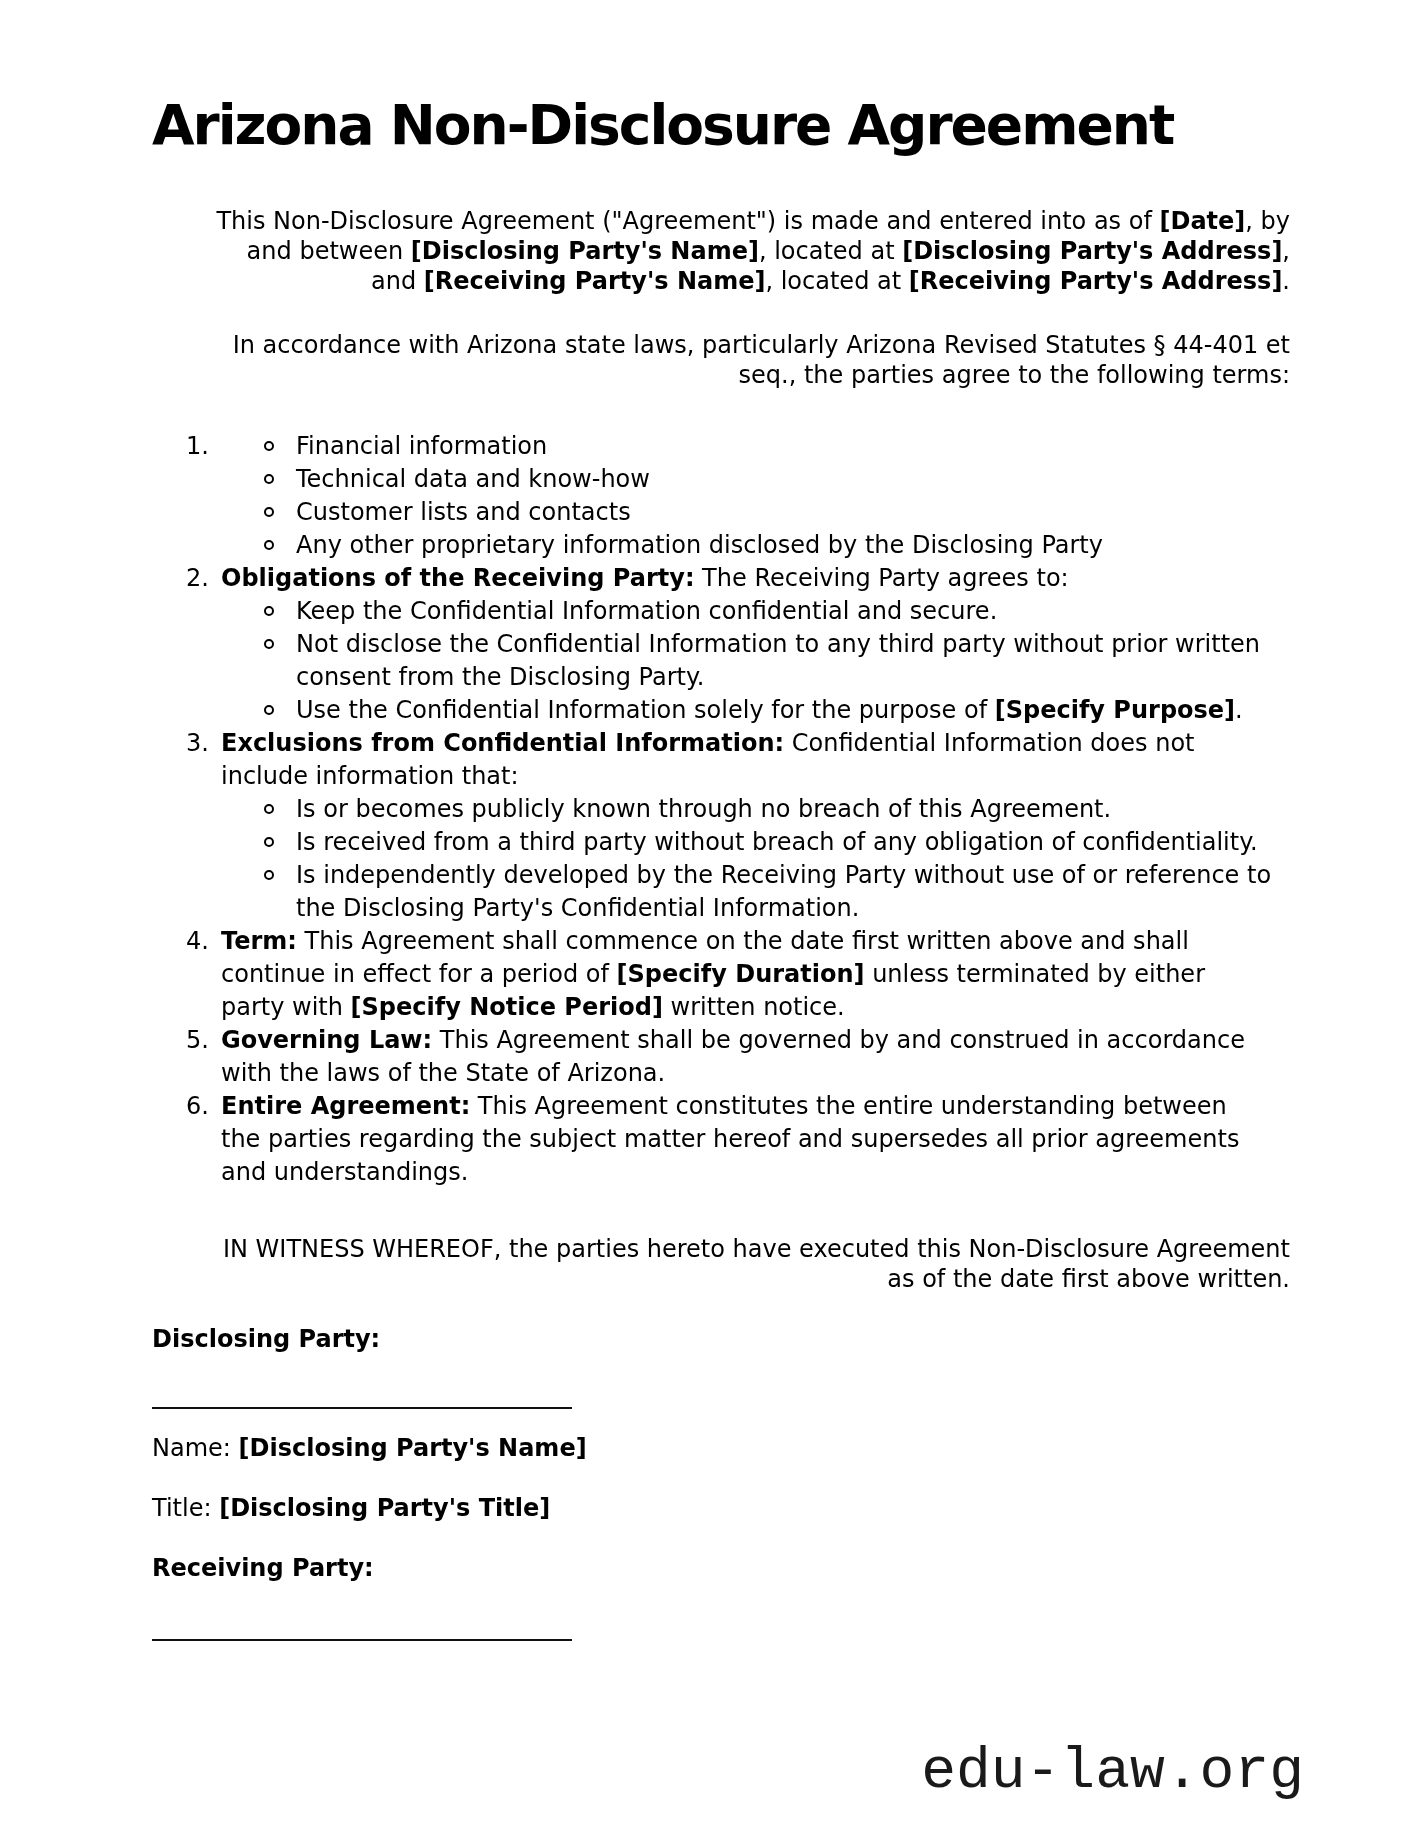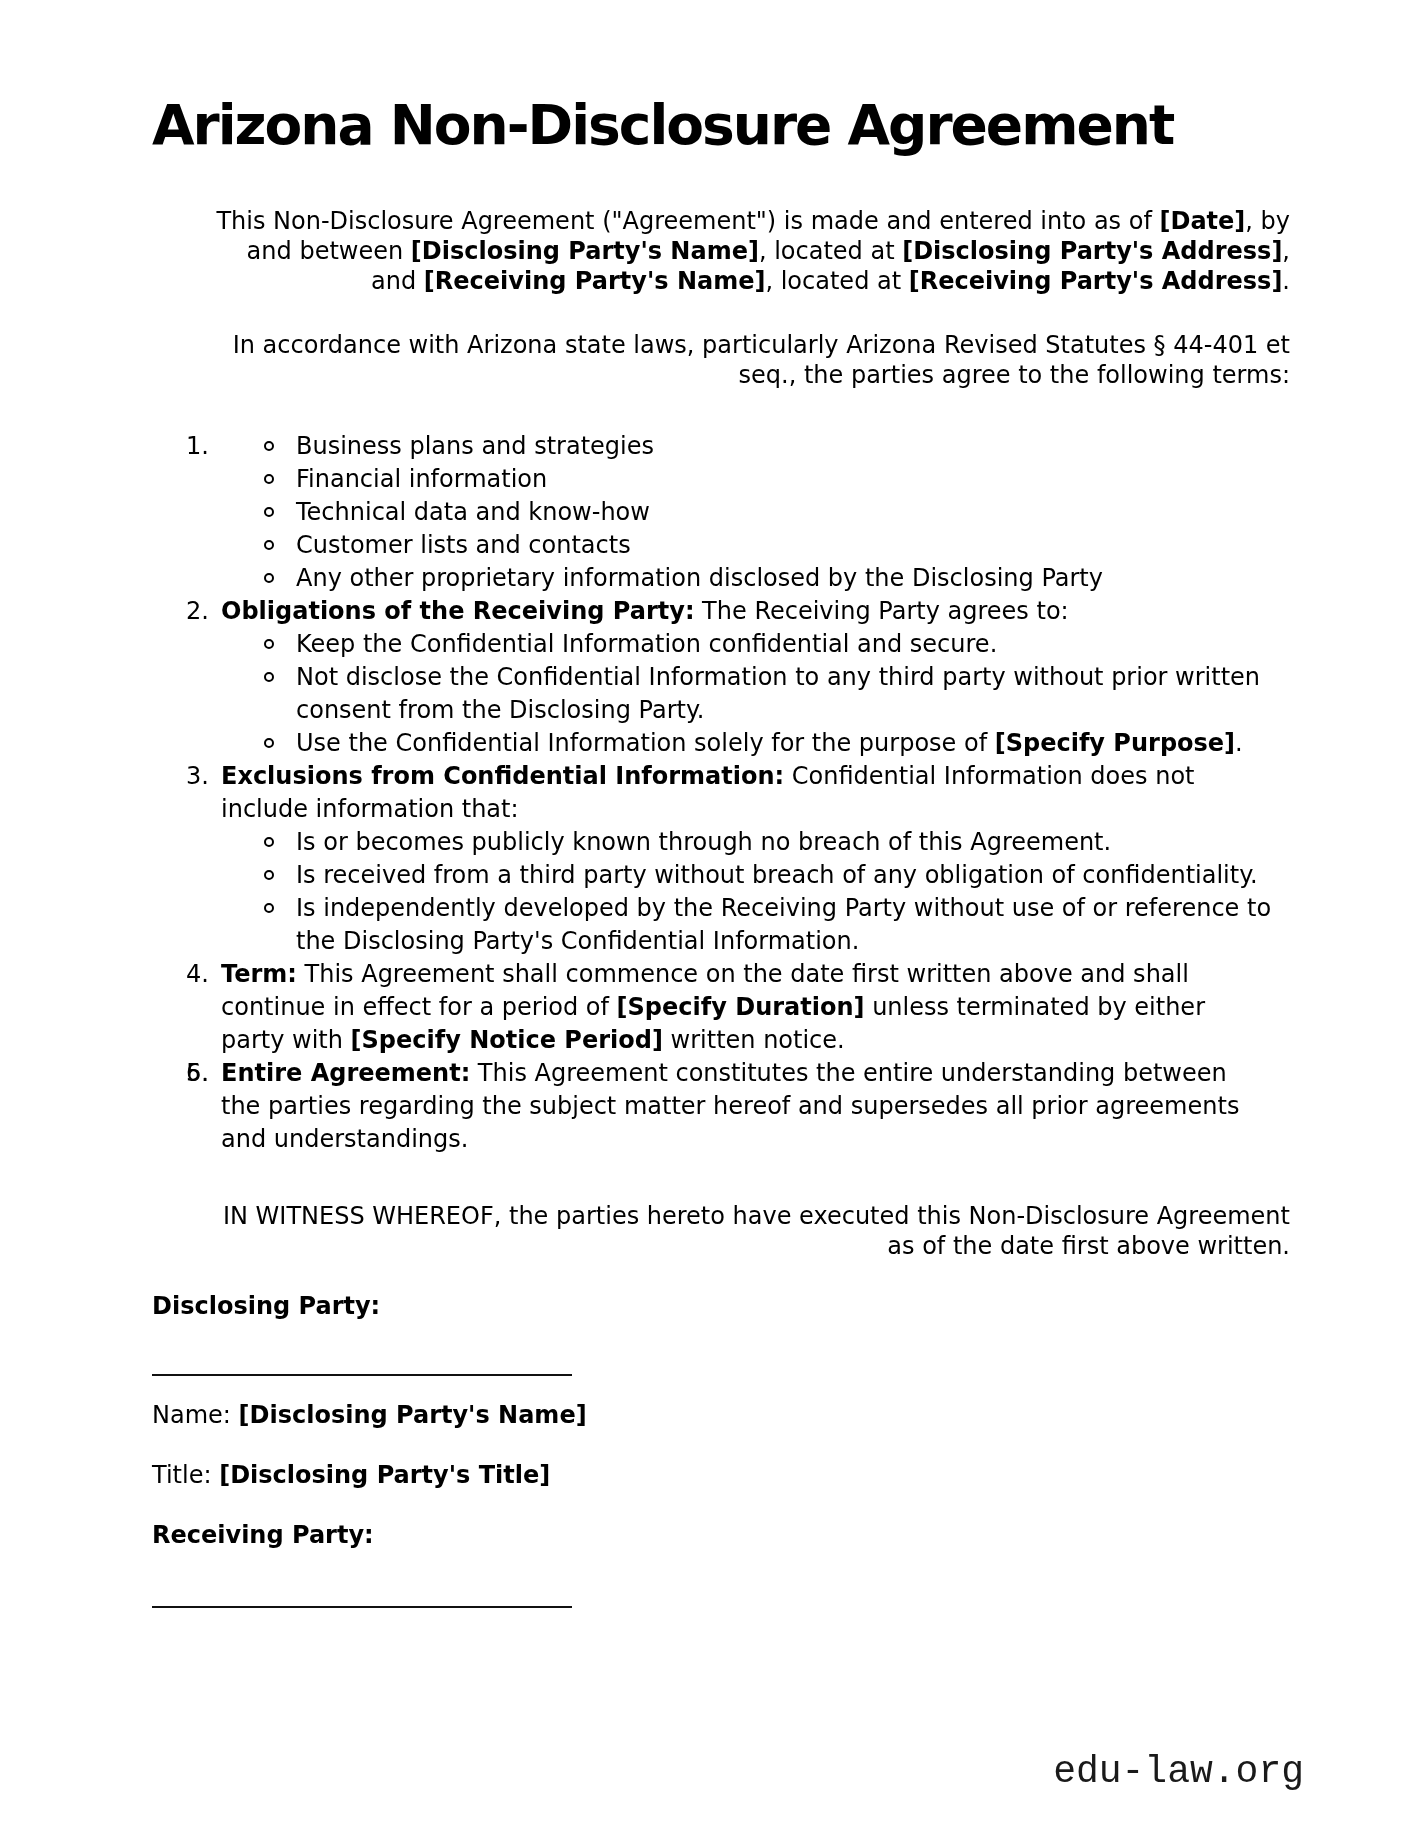--- a/index.html
+++ b/index.html
@@ -59,21 +59,21 @@
     margin-top: 53px;
   }
   .sig-line.second { margin-top: 56px; }
   .sig-row { margin: 30px 0 0 0; }
   .sig-row.first { margin-top: 24px; }
   .watermark {
     position: absolute;
     right: 36px;
     bottom: 30px;
     font-family: "Liberation Mono", monospace;
-    font-size: 38px;
+    font-size: 58px;
     line-height: 60px;
     color: #1a1a1a;
     text-align: right;
   }
 </style>
 </head>
 <body>
 
 <div class="page">
 
@@ -81,21 +81,20 @@
 
   <p class="para intro"><span>This Non-Disclosure Agreement ("Agreement") is made and entered into as of </span><span class="b">[Date]</span><span>, by
 and between </span><span class="b">[Disclosing Party's Name]</span><span>, located at </span><span class="b">[Disclosing Party's Address]</span><span>,
 and </span><span class="b">[Receiving Party's Name]</span><span>, located at </span><span class="b">[Receiving Party's Address]</span><span>.</span></p>
 
   <p class="para jurisdiction">In accordance with Arizona state laws, particularly Arizona Revised Statutes § 44-401 et
 seq., the parties agree to the following terms:</p>
 
   <ol class="terms">
       <li><span class="term-num">1.</span><ul class="subs">
-          <li><span>Business plans and strategies</span></li>
           <li><span>Financial information</span></li>
           <li><span>Technical data and know-how</span></li>
           <li><span>Customer lists and contacts</span></li>
           <li><span>Any other proprietary information disclosed by the Disclosing Party</span></li>
         </ul></li>
       <li><span class="term-num">2.</span><span class="term-text"><span class="b">Obligations of the Receiving Party:</span><span> The Receiving Party agrees to:</span></span><ul class="subs">
           <li><span>Keep the Confidential Information confidential and secure.</span></li>
           <li><span>Not disclose the Confidential Information to any third party without prior written
 consent from the Disclosing Party.</span></li>
           <li><span>Use the Confidential Information solely for the purpose of </span><span class="b">[Specify Purpose]</span><span>.</span></li>
@@ -103,21 +102,22 @@
       <li><span class="term-num">3.</span><span class="term-text"><span class="b">Exclusions from Confidential Information:</span><span> Confidential Information does not
 include information that:</span></span><ul class="subs">
           <li><span>Is or becomes publicly known through no breach of this Agreement.</span></li>
           <li><span>Is received from a third party without breach of any obligation of confidentiality.</span></li>
           <li><span>Is independently developed by the Receiving Party without use of or reference to
 the Disclosing Party's Confidential Information.</span></li>
         </ul></li>
       <li><span class="term-num">4.</span><span class="term-text"><span class="b">Term:</span><span> This Agreement shall commence on the date first written above and shall
 continue in effect for a period of </span><span class="b">[Specify Duration]</span><span> unless terminated by either
 party with </span><span class="b">[Specify Notice Period]</span><span> written notice.</span></span></li>
-      <li><span class="term-num">5.</span></li>
+      <li><span class="term-num">5.</span><span class="term-text"><span class="b">Governing Law:</span><span> This Agreement shall be governed by and construed in accordance
+with the laws of the State of Arizona.</span></span></li>
       <li><span class="term-num">6.</span><span class="term-text"><span class="b">Entire Agreement:</span><span> This Agreement constitutes the entire understanding between
 the parties regarding the subject matter hereof and supersedes all prior agreements
 and understandings.</span></span></li>
     </ol>
 
   <p class="para witness">IN WITNESS WHEREOF, the parties hereto have executed this Non-Disclosure Agreement
 as of the date first above written.</p>
 
   <p class="party-label">Disclosing Party:</p>
 

